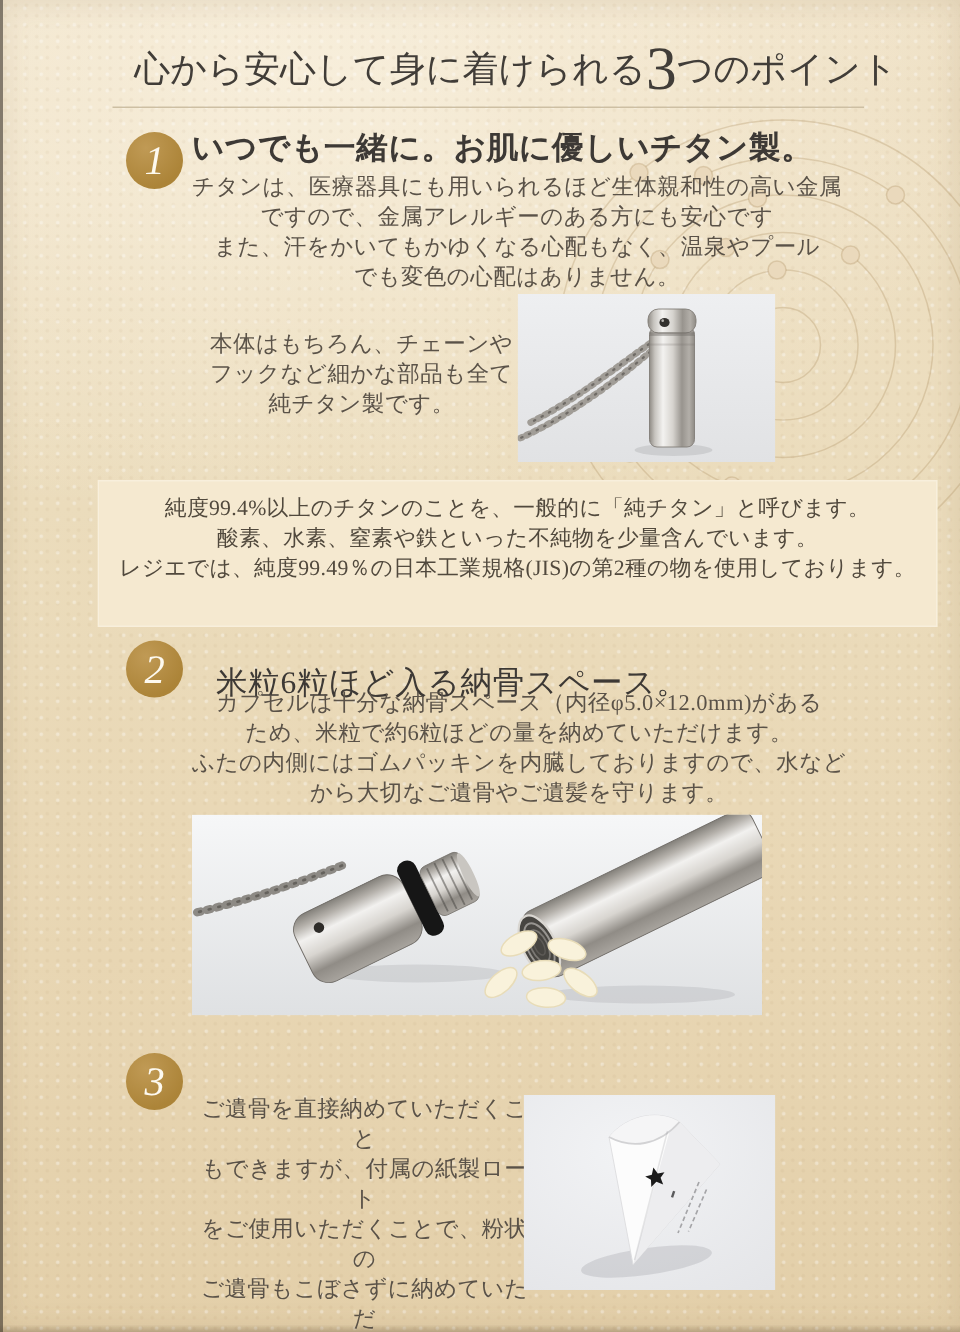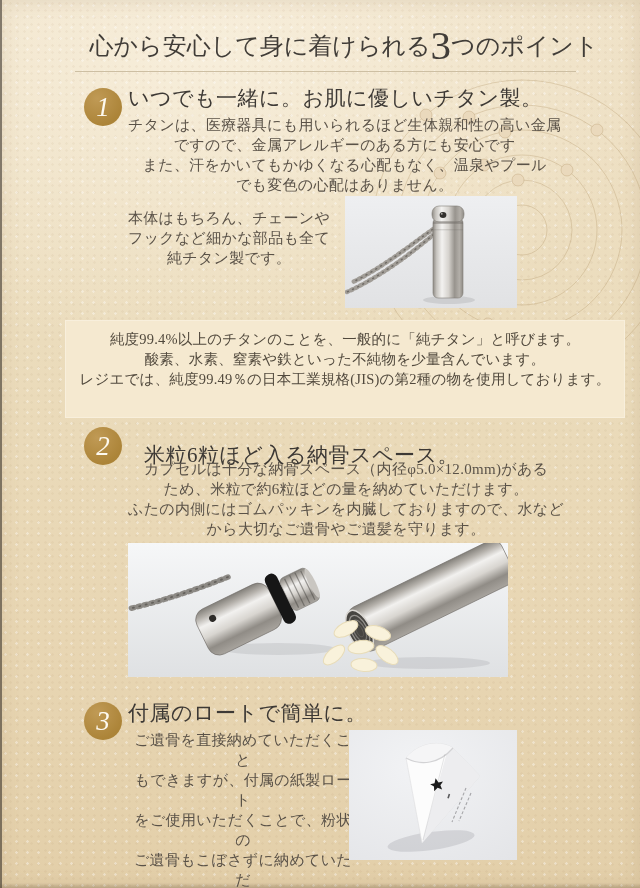--- a/index.html
+++ b/index.html
@@ -107,26 +107,26 @@
   </svg>
 
   <h1 class="abs title" style="margin:0;font-weight:normal;padding-left:24px;">
     <span>心から安心して身に着けられる</span><span class="big">3</span><span>つのポイント</span>
   </h1>
   <div class="abs divider"></div>
 
   <div class="abs badge" style="left:84px;top:88px;">
     <span>1</span>
   </div>
-  <h2 class="abs heading" style="left:128px;top:86px;margin:0;font-weight:normal;">いつでも一緒に。お肌に優しいチタン製。</h2>
+  <h2 class="abs heading" style="left:128px;top:86px;margin:0;font-weight:bold;">いつでも一緒に。お肌に優しいチタン製。</h2>
   <p class="abs body" style="left:128px;top:115px;margin:0;">チタンは、医療器具にも用いられるほど生体親和性の高い金属
 ですので、金属アレルギーのある方にも安心です
 また、汗をかいてもかゆくなる心配もなく、温泉やプール
 でも変色の心配はありません。</p>
-  <p class="abs body" style="left:128px;top:208px;margin:0;">本体はもちろん、チェーンや
+  <p class="abs body" style="left:128px;top:208px;margin:12px;">本体はもちろん、チェーンや
 フックなど細かな部品も全て
 純チタン製です。</p>
 
   <div class="abs photo photo-pendant">
     <svg viewBox="0 0 172 112" width="172" height="112">
       <defs>
         <linearGradient id="pbg1" x1="0" y1="0" x2="0" y2="1">
           <stop offset="0" stop-color="#eeeff1"></stop>
             <stop offset="1" stop-color="#e1e2e4"></stop>
         </linearGradient>
@@ -223,21 +223,20 @@
         <ellipse cx="206" cy="112" rx="13" ry="6.5" transform="rotate(-42 206 112)"></ellipse>
         <ellipse cx="259" cy="112" rx="13" ry="6.5" transform="rotate(38 259 112)"></ellipse>
         <ellipse cx="236" cy="122" rx="13" ry="6.5" transform="rotate(4 236 122)"></ellipse>
       </g>
     </svg>
   </div>
 
   <div class="abs badge" style="left:84px;top:702px;">
     <span>3</span>
   </div>
-  <h2 class="abs heading" style="left:128px;top:701px;margin:0;font-weight:normal;">付属のロートで簡単に。</h2>
   <p class="abs body" style="left:128px;top:730px;margin:0;width:230px;">ご遺骨を直接納めていただくこと
 もできますが、付属の紙製ロート
 をご使用いただくことで、粉状の
 ご遺骨もこぼさずに納めていただ
 くことができます。</p>
 
   <div class="abs photo photo-funnel">
     <svg viewBox="0 0 168 130" width="168" height="130">
       <defs>
         <radialGradient id="pbg3" cx="0.42" cy="0.28" r="0.9">

